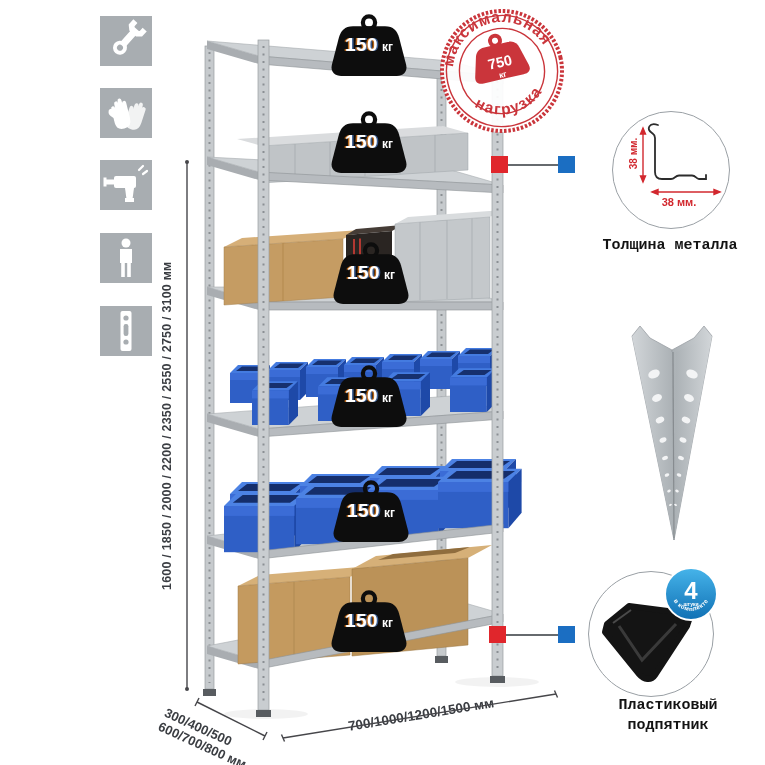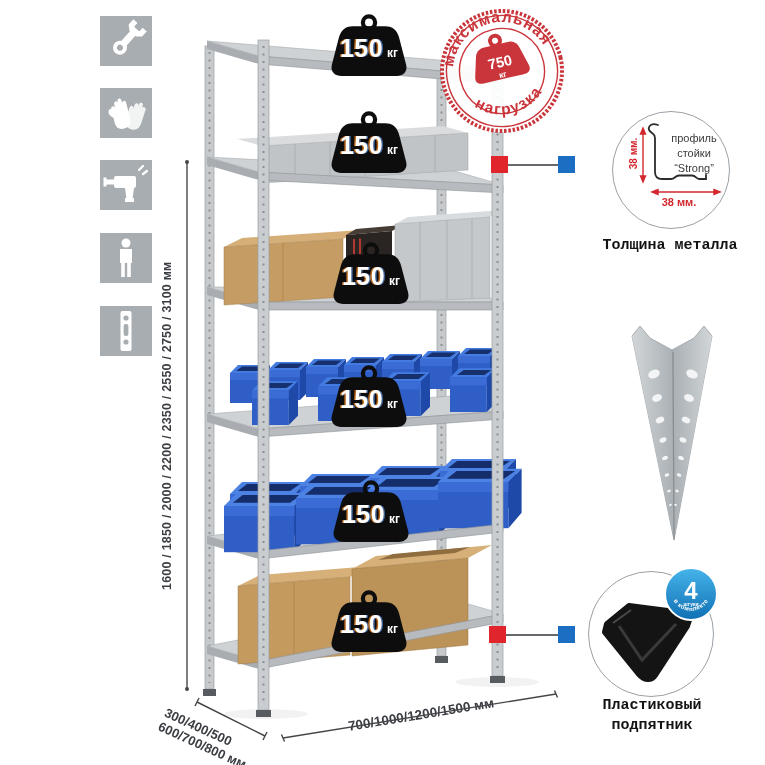--- a/index.html
+++ b/index.html
@@ -29,21 +29,21 @@
   }
   .depth-text span{display:block;}
   .width-text{
     left:296px;top:707px;width:250px;text-align:center;
     transform:rotate(-9.3deg);font-size:13.5px;white-space:nowrap;
   }
   
   .weight-badge{position:absolute;width:94px;height:66px;z-index:6;}
   .weight-badge svg{position:absolute;inset:0;width:94px;height:66px;}
   .weight-label{position:absolute;left:0;right:0;top:21px;text-align:center;color:#fff;}
-  .wv{font-size:25px;font-weight:800;letter-spacing:.5px;
+  .wv{font-size:19px;font-weight:800;letter-spacing:.5px;
       text-shadow:-1.5px 0 0 rgba(255,140,30,.7),1.5px 0 0 rgba(100,160,255,.55);}
   .wu{font-size:12px;font-weight:700;margin-left:4px;}
   
   .stamp{left:437px;top:6px;width:130px;height:130px;z-index:7;}
   
   .sq{position:absolute;width:17px;height:17px;z-index:6;}
   .sq-red{background:#e0262c;}
   .sq-blue{background:#1b6ec2;}
   .conn-line{position:absolute;height:2px;background:#666a6e;z-index:5;}
   
@@ -367,25 +367,20 @@
       <line x1="30" y1="21" x2="30" y2="65"></line>
       <polygon points="30,16 27.5,22 32.5,22"></polygon>
       <polygon points="30,70 27.5,64 32.5,64"></polygon>
       <line x1="44" y1="80" x2="102" y2="80"></line>
       <polygon points="39,80 45,77.5 45,82.5"></polygon>
       <polygon points="107,80 101,77.5 101,82.5"></polygon>
     </g>
   </svg>
   <div class="dim-red dim-v">38 мм.</div>
   <div class="dim-red dim-h">38 мм.</div>
-  <div class="p-label">
-    <span>профиль</span>
-    <span>стойки</span>
-    <span>“Strong”</span>
-  </div>
 </div>
 <div class="caption" style="left:594px;top:236px;width:152px">
   <span>Толщина металла</span>
 </div>
 
 <svg class="abs" style="left:600px;top:310px" width="145" height="240" viewBox="0 0 145 240">
   <defs>
     <linearGradient id="mgrad" x1="0" y1="0" x2="1" y2="0">
       <stop offset="0" stop-color="#d2d6d9"></stop>
         <stop offset="1" stop-color="#aab0b4"></stop>
@@ -437,16 +432,16 @@
       <path id="fbArc" d="M9,31 A20,20 0 0 0 47,31"></path>
     </defs>
     <circle cx="28" cy="28" r="26" fill="url(#bluegrad)" stroke="#ffffff" stroke-width="2"></circle>
     <text x="28" y="33" font-size="24" font-weight="800" fill="#fff" text-anchor="middle">4</text>
     <text x="28" y="40" font-size="5" font-weight="bold" fill="#fff" text-anchor="middle">штуки</text>
     <text font-size="6.2" font-weight="bold" fill="#fff" letter-spacing=".4" text-anchor="middle">
       <textPath href="#fbArc" startOffset="50%">в комплекте</textPath>
     </text>
   </svg>
 </div>
-<div class="caption" style="left:586px;top:696px;width:132px">
+<div class="caption" style="left:602px;top:696px;width:132px">
   <span>Пластиковый</span>
   <span>подпятник</span>
 </div>
 
 </body></html>

